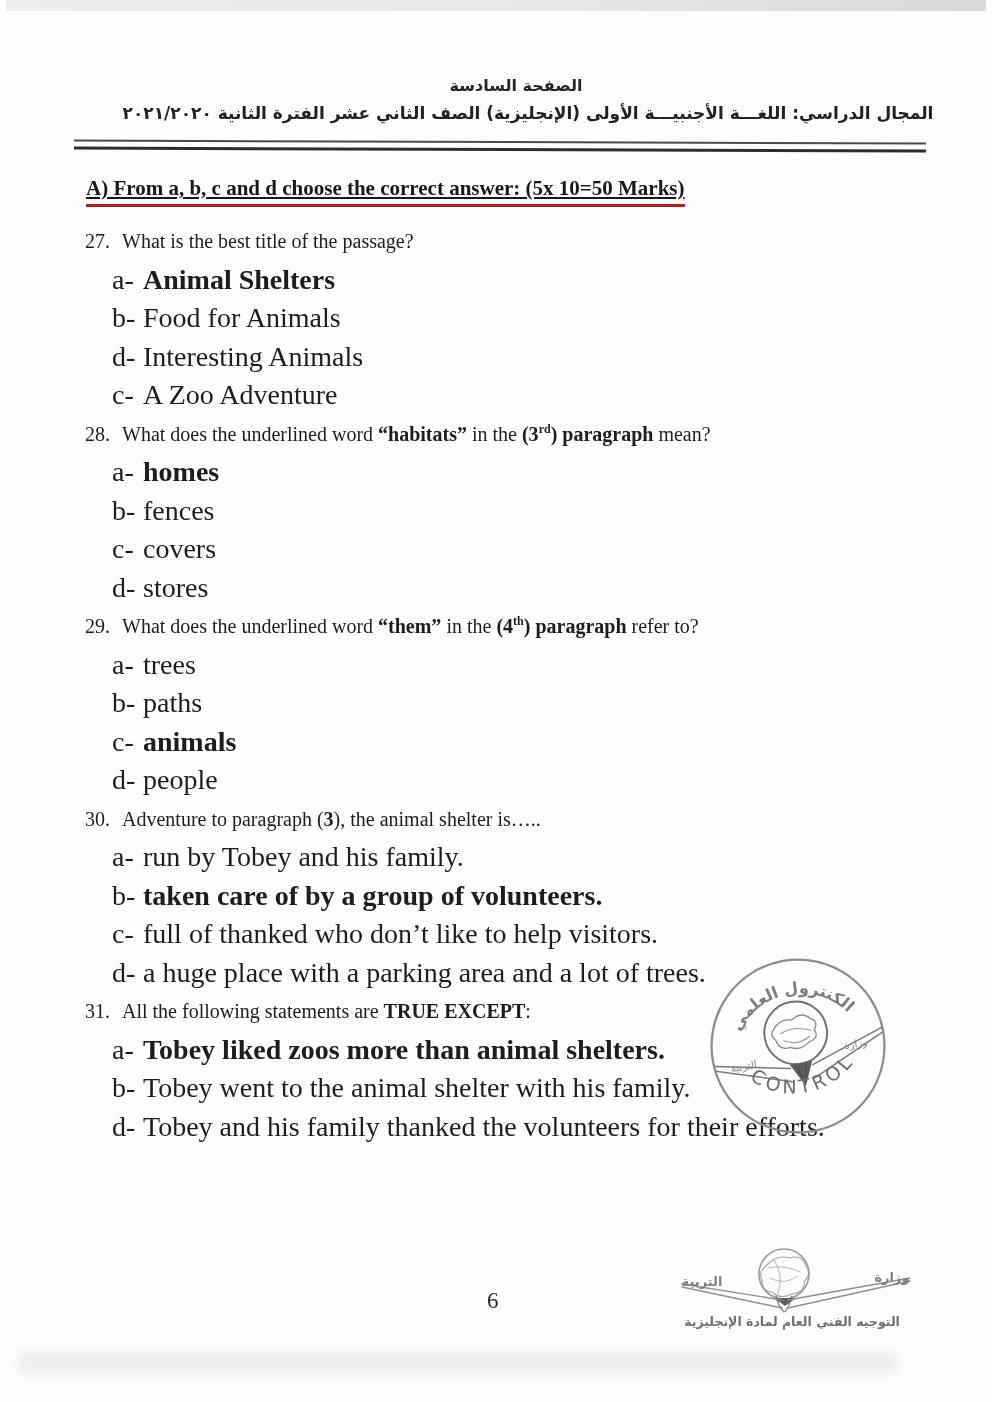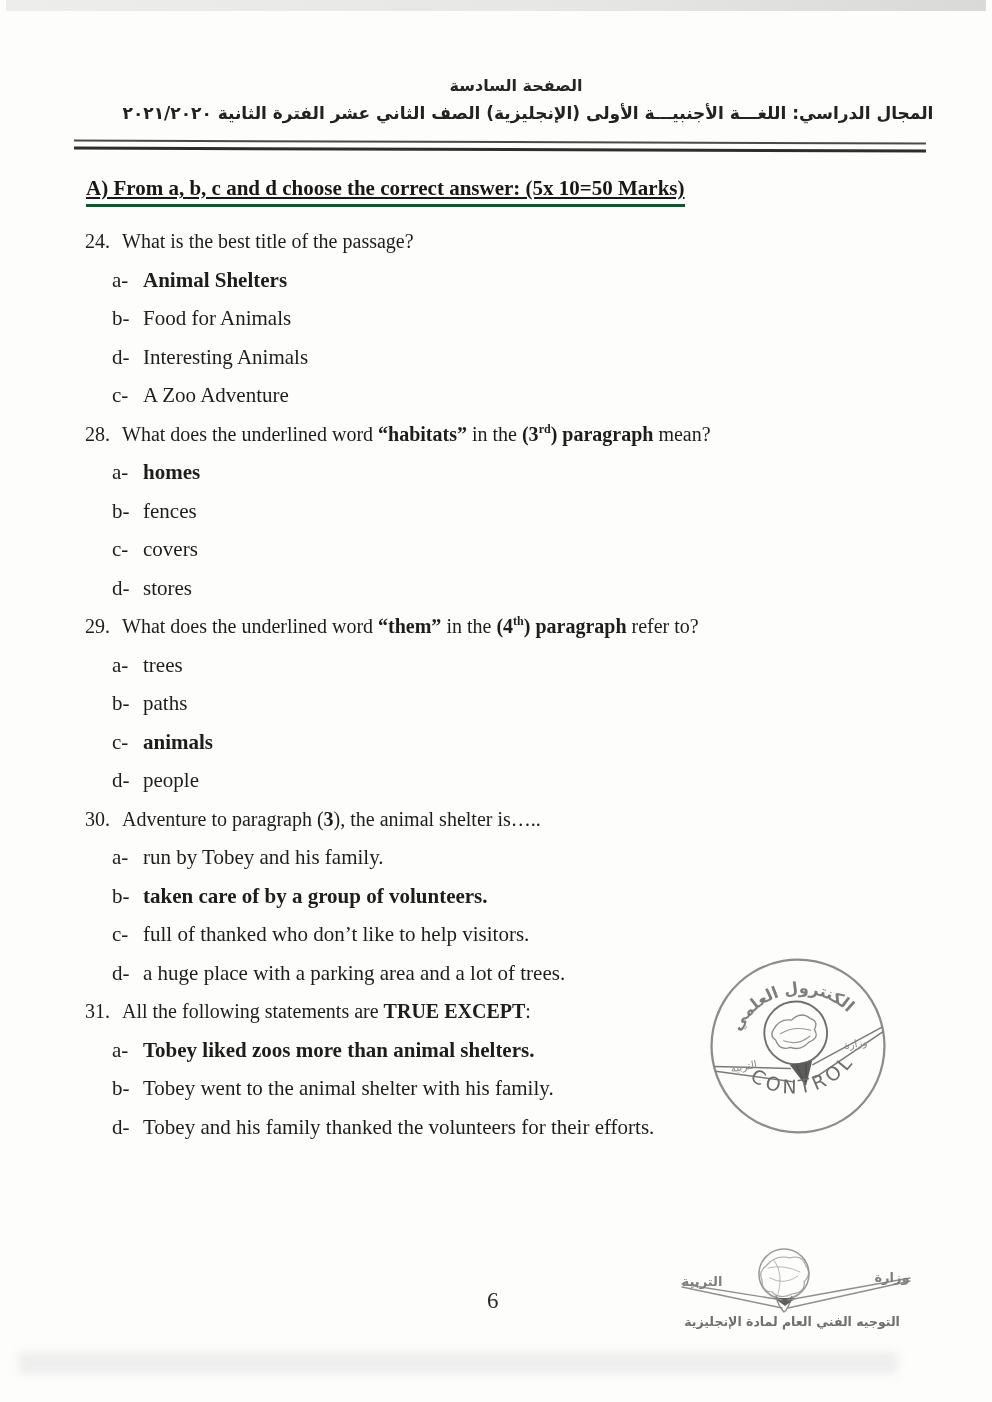--- a/index.html
+++ b/index.html
@@ -20,27 +20,27 @@
     font-weight:bold;font-size:16px;color:#262626;letter-spacing:.5px;padding-left:20px;}
   .hdr-line2{position:absolute;top:103px;left:0;width:100%;text-align:center;
     font-weight:bold;font-size:17px;color:#222;padding-left:32px;}
   .hdr-rule{position:absolute;top:141px;left:74px;width:852px;height:5px;
     border-top:2px solid #4a4a4a;border-bottom:3px solid #2d2d2d;
     transform:rotate(.2deg);}
 
   
   .section-heading{position:absolute;top:176px;left:86px;
     font-size:21px;font-weight:bold;color:#181818;
-    text-decoration:underline;border-bottom:3px solid #14532d;padding-bottom:3px;}
+    text-decoration:underline;border-bottom:3px solid #b91c1c;padding-bottom:3px;}
 
   
   #questions{position:absolute;top:222px;left:85px;width:840px;}
   .q-prompt{font-size:20px;line-height:38.5px;height:38.5px;white-space:nowrap;}
   .q-num{display:inline-block;min-width:30px;margin-right:7px;}
-  .option{font-size:21px;line-height:38.5px;height:38.5px;padding-left:27px;white-space:nowrap;}
+  .option{font-size:28px;line-height:38.5px;height:38.5px;padding-left:27px;white-space:nowrap;}
   .opt-letter{display:inline-block;width:31px;}
   .b{font-weight:bold;}
   sup{font-size:12px;line-height:0;}
 
   
   .stamp{position:absolute;left:703px;top:951px;width:190px;height:190px;}
   
   .ministry-logo{position:absolute;left:670px;top:1238px;width:252px;height:102px;}
   .page-number{position:absolute;left:487px;top:1288px;font-size:23px;color:#2a2a2a;}
 </style>
@@ -53,21 +53,21 @@
   <div class="scan-band-bottom"></div>
 
   <div class="hdr-line1 ar">الصفحة السادسة</div>
   <div class="hdr-line2 ar">المجال الدراسي: اللغـــة الأجنبيـــة الأولى (الإنجليزية) الصف الثاني عشر الفترة الثانية  ٢٠٢١/٢٠٢٠</div>
   <div class="hdr-rule"></div>
 
   <div class="section-heading">A) From a, b, c and d choose the correct answer: (5x 10=50 Marks)</div>
 
   <div id="questions">
       <div class="question">
-        <div class="q-prompt"><span class="q-num">24.</span><span>What is the best title of the passage?</span></div>
+        <div class="q-prompt"><span class="q-num">27.</span><span>What is the best title of the passage?</span></div>
         <div class="option"><span class="opt-letter">a-</span><span class="opt-text b">Animal Shelters</span></div>
         <div class="option"><span class="opt-letter">b-</span><span class="opt-text">Food for Animals</span></div>
         <div class="option"><span class="opt-letter">d-</span><span class="opt-text">Interesting Animals</span></div>
         <div class="option"><span class="opt-letter">c-</span><span class="opt-text">A Zoo Adventure</span></div>
       </div>
       <div class="question">
         <div class="q-prompt"><span class="q-num">28.</span><span>What does the underlined word </span><span class="b">“habitats”</span><span> in the </span><span class="b">(3</span><sup class="b">rd</sup><span class="b">) </span><span class="b">paragraph</span><span> mean?</span></div>
         <div class="option"><span class="opt-letter">a-</span><span class="opt-text b">homes</span></div>
         <div class="option"><span class="opt-letter">b-</span><span class="opt-text">fences</span></div>
         <div class="option"><span class="opt-letter">c-</span><span class="opt-text">covers</span></div>

